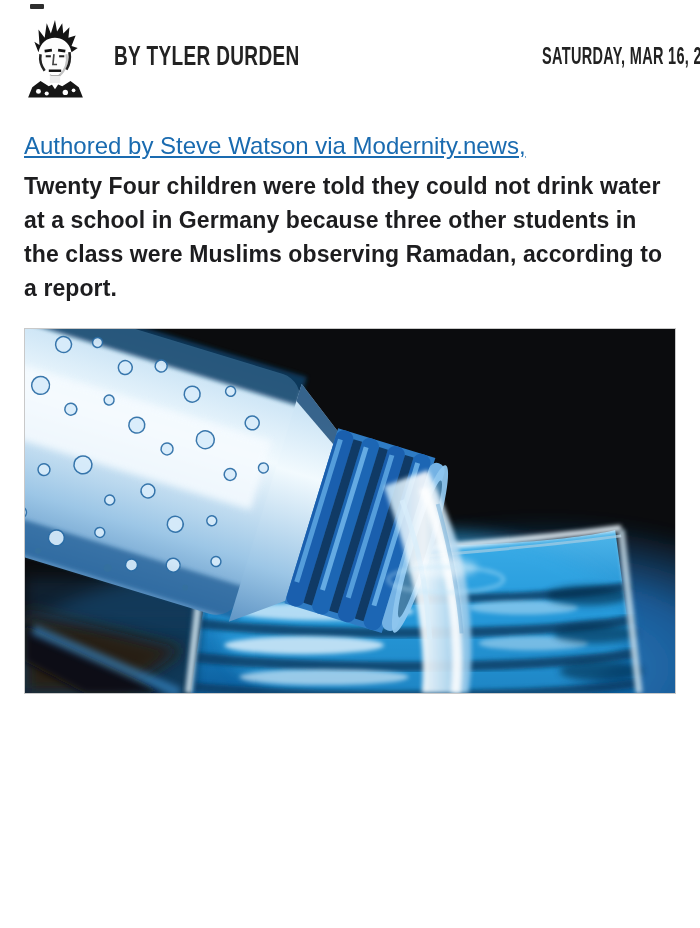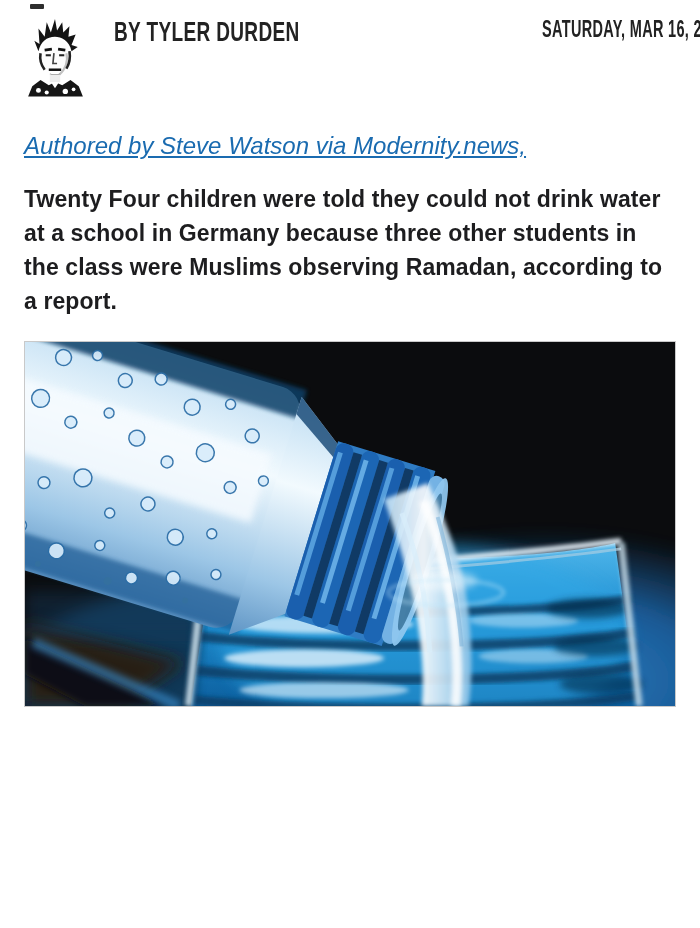--- a/index.html
+++ b/index.html
@@ -25,21 +25,21 @@
     line-height: 64px;
     color: #1d1d1f;
     white-space: nowrap;
     transform: scaleX(0.68);
     transform-origin: 0 50%;
     letter-spacing: 0.5px;
   }
 
   
   .byline-row {
-    display: flex; align-items: flex-start;
+    display: flex; align-items: center;
     margin-top: 16px; height: 80px;
   }
   .avatar { width: 62px; height: 78px; flex: 0 0 auto; }
   .author {
     font-size: 28px; font-weight: 700; color: #222222;
     white-space: nowrap;
     transform: scaleX(0.68); transform-origin: 0 50%;
     margin-left: 28px;
     letter-spacing: 0.5px;
   }
@@ -49,29 +49,28 @@
     white-space: nowrap;
     transform: scaleX(0.63); transform-origin: 100% 50%;
     letter-spacing: 0.5px;
   }
 
   
   .attribution {
     display: inline-block;
     margin-top: 36px;
     font-size: 24px;
-    font-style: italic;
     color: #1a6bb0;
     text-decoration: underline;
     cursor: pointer;
   }
 
   
   .lead {
-    margin-top: 22px;
+    margin-top: 9px;
     max-width: 645px;
     font-size: 23px;
     font-weight: 700;
     line-height: 34px;
     color: #1d1d1f;
     letter-spacing: 0.1px;
   }
 
   
   .photo-frame {

